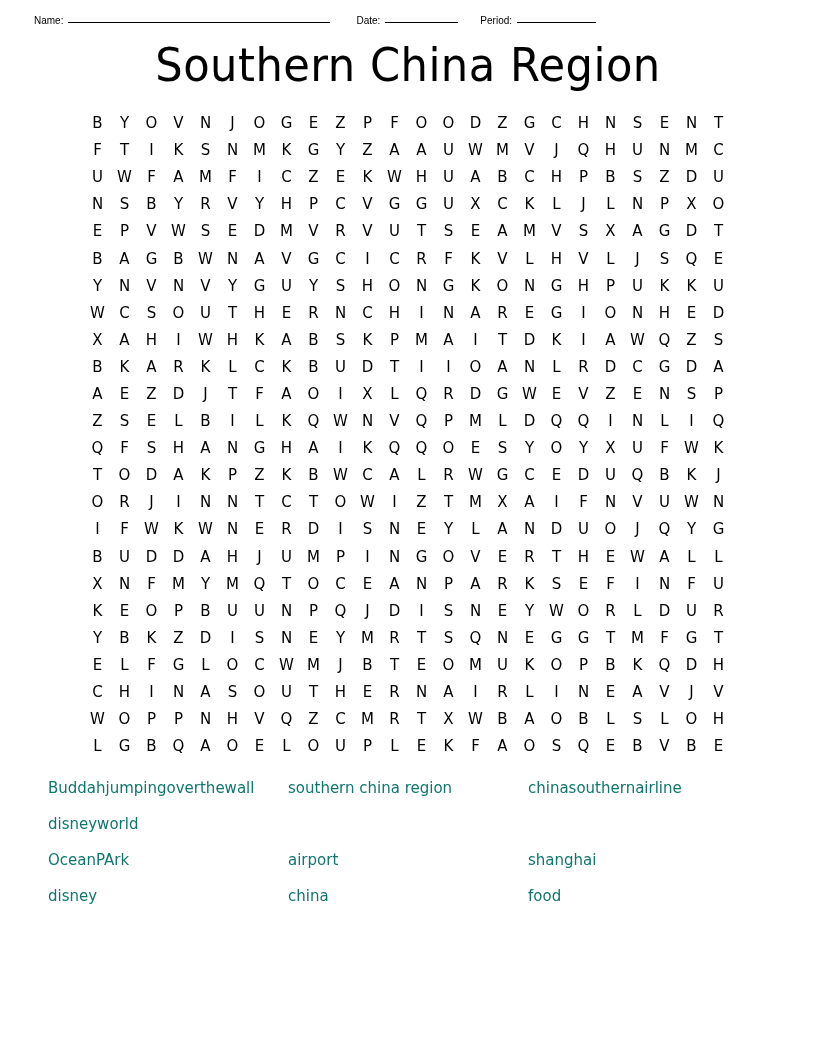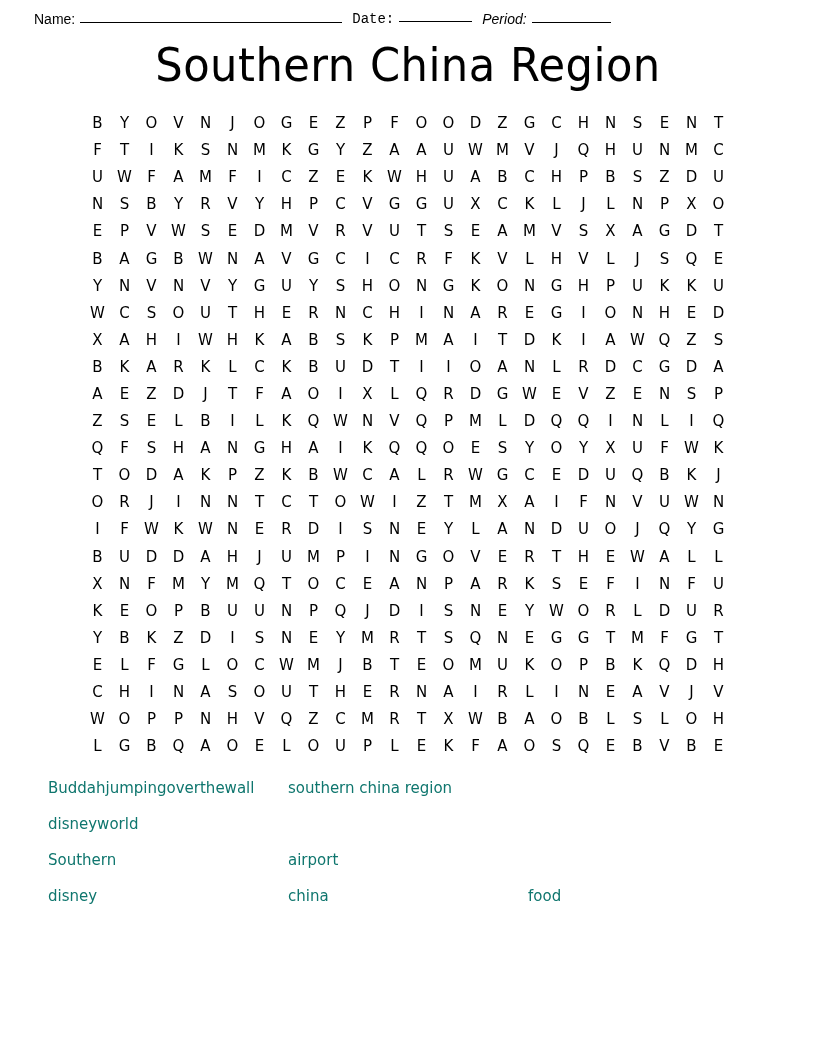--- a/index.html
+++ b/index.html
@@ -19,42 +19,42 @@
 
   
   .header {
     position: absolute;
     left: 0;
     top: 0;
     width: 740px;
     height: 26px;
     display: flex;
     align-items: flex-end;
-    font-size: 14px;
+    font-size: 10px;
     line-height: 1;
     white-space: nowrap;
   }
   .hdr-field {
     display: flex;
     align-items: baseline;
   }
   .hdr-label { letter-spacing: 0; }
   .hdr-rule {
     display: inline-block;
     border-bottom: 1.3px solid #000;
     height: 0;
     position: relative;
     top: -1px;
     margin-left: 5px;
   }
   .name-field { margin-left: 34px; }
   .name-rule  { width: 262px; }
-  .date-field { margin-left: 10px; font-family: Liberation Mono, monospace; }
+  .date-field { margin-left: 26px; }
   .date-rule  { width: 73px; }
-  .period-field { margin-left: 10px; font-style: italic; }
+  .period-field { margin-left: 22px; }
   .period-rule  { width: 79px; }
 
   
   .title {
     position: absolute;
     left: 0;
     top: 36px;
     width: 816px;
     text-align: center;
     font-family: "DejaVu Sans", sans-serif;
@@ -758,27 +758,29 @@
         <span class="cell">V</span>
         <span class="cell">B</span>
         <span class="cell">E</span>
       </div>
     </div>
 
   <div class="wordlist" id="wordlist-root">
       <div class="word-row">
         <span class="word c1">Buddahjumpingoverthewall</span>
         <span class="word c2">southern china region</span>
+        <span class="word c3">chinasouthernairline</span>
       </div>
       <div class="word-row">
         <span class="word c2">disneyworld</span>
       </div>
       <div class="word-row">
-        <span class="word c1">Southern</span>
+        <span class="word c1">OceanPArk</span>
         <span class="word c2">airport</span>
+        <span class="word c3">shanghai</span>
       </div>
       <div class="word-row">
         <span class="word c1">disney</span>
         <span class="word c2">china</span>
         <span class="word c3">food</span>
       </div>
     </div>
 
 </div>
 

